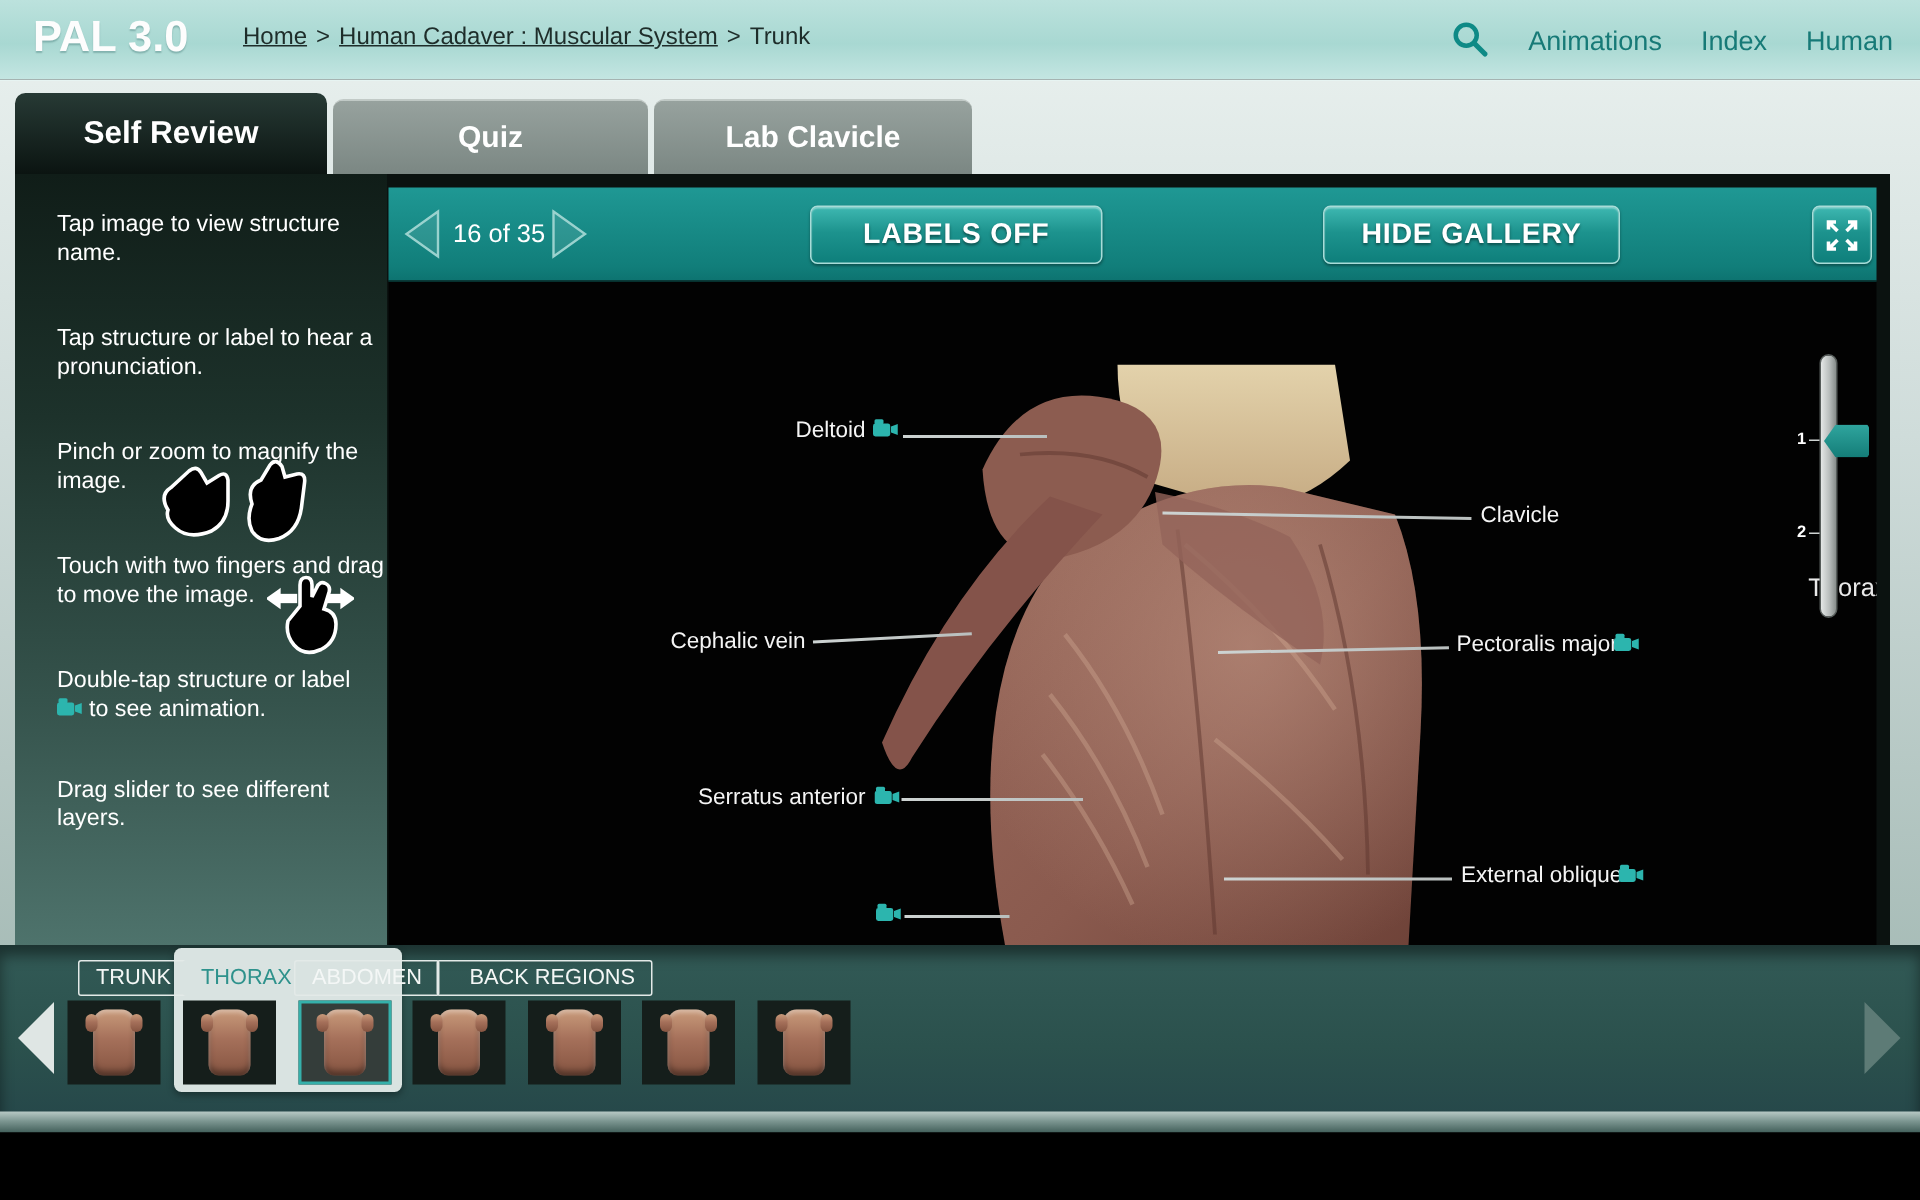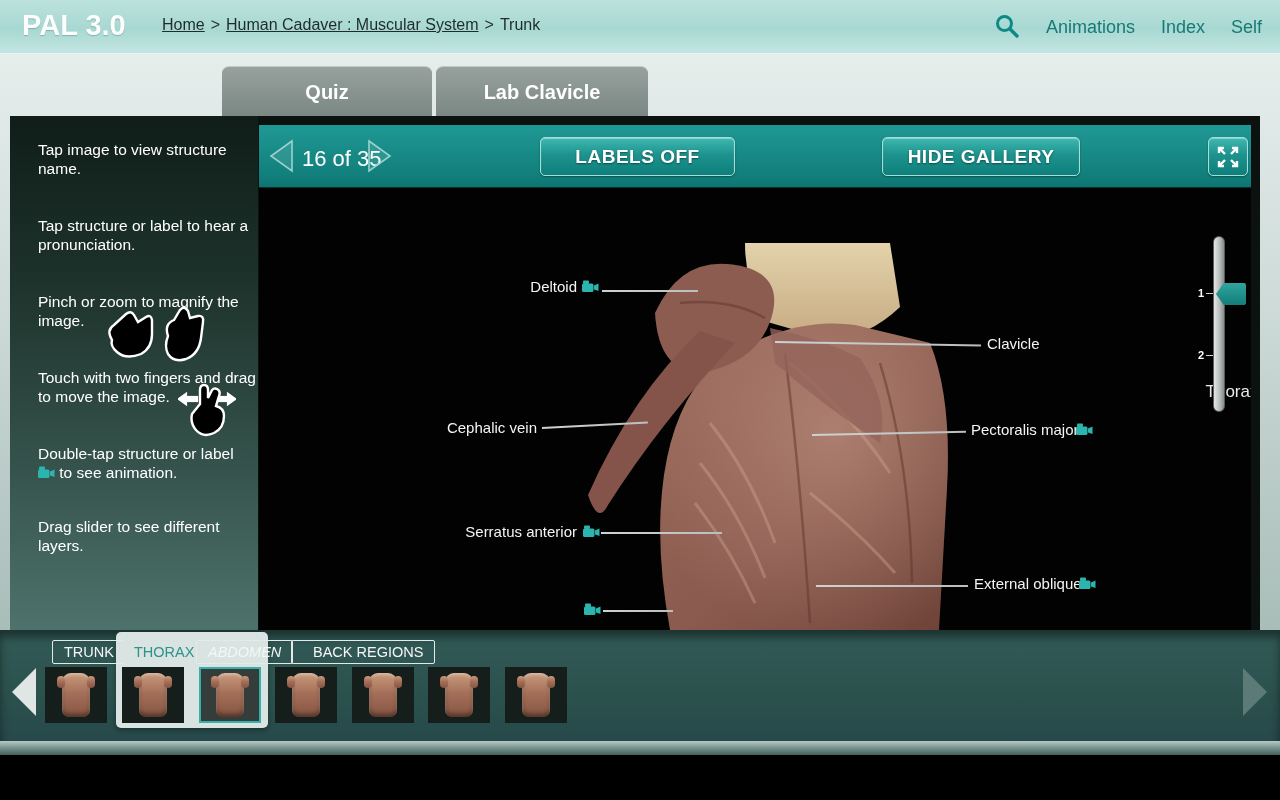--- a/index.html
+++ b/index.html
@@ -53,21 +53,21 @@
     background:linear-gradient(180deg,#35a79f,#11736d); border:1px solid #0c4f4b; }
   .mini-tick { position:absolute; left:0; width:4px; height:1px; background:#e8ecea; }
 
   
   .viewer-header { position:absolute; left:259px; top:125px; width:992px; height:63px;
     background:linear-gradient(180deg,#1f9894 0%,#117e7a 85%,#0d7370 100%);
     border-bottom:1px solid #06302e; }
   .viewer-stage { position:absolute; left:259px; top:188px; width:992px; height:442px; background:#020202; overflow:hidden; }
 
   .pager-arrow { position:absolute; top:139px; width:26px; height:34px; cursor:pointer; }
-  .pager-label { position:absolute; left:302px; top:146px; color:#fff; font-size:22px; }
+  .pager-label { position:absolute; left:302px; top:146px; color:#fff; font-size:17px; }
 
   .btn-teal { position:absolute; top:137px; height:39px; border-radius:5px; cursor:pointer;
     background:linear-gradient(180deg,#3eb8b1 0%,#1d938e 45%,#0e7f7b 100%);
     border:1px solid #a8dcd8; box-shadow:inset 0 1px 1px rgba(255,255,255,.4), 0 1px 2px rgba(0,0,0,.35);
     color:#fff; font-weight:bold; font-size:19px; text-align:center; line-height:37px;
     text-shadow:0 1px 2px rgba(0,0,0,.45); letter-spacing:.5px; }
   .btn-labels { left:540px; width:195px; }
   .btn-gallery { left:882px; width:198px; }
   .btn-fullscreen { left:1208px; width:40px; line-height:34px; }
 
@@ -132,24 +132,25 @@
     </div>
     <div class="top-nav">
       <span class="search-ic">
         <svg width="26" height="26" viewBox="0 0 26 26">
             <circle cx="10.5" cy="10.5" r="7" fill="none" stroke="#0e8a86" stroke-width="3"></circle>
             <line x1="16" y1="16" x2="23" y2="23" stroke="#0e8a86" stroke-width="3.4" stroke-linecap="round"></line>
           </svg>
       </span>
       <span class="nav-link">Animations</span>
       <span class="nav-link">Index</span>
-      <span class="nav-link">Self</span>
-    </div>
-  </div>
-
+      <span class="nav-link">Human</span>
+    </div>
+  </div>
+
+  <div class="tab tab-active">Self Review</div>
   <div class="tab tab-idle tab-quiz">Quiz</div>
   <div class="tab tab-idle tab-lab">Lab Clavicle</div>
 
   <div class="panel"></div>
 
   <div class="sidebar">
     <div class="instr" style="top:24px;">Tap image to view structure name.</div>
     <div class="instr" style="top:100px;">Tap structure or label to hear a pronunciation.</div>
     <div class="instr" style="top:176px;">Pinch or zoom to magnify the image.</div>
     <div class="instr" style="top:252px;">Touch with two fingers and drag to move the image.</div>
@@ -314,21 +315,21 @@
   <div class="layer-tick-line" style="left:1206px;top:355px;"></div>
   <div class="layer-tick-label" style="left:1198px;top:349px;">2</div>
   <div class="layer-thumb"></div>
 
   <div class="gallery"></div>
   <div class="gal-panel"></div>
   <div class="gallery-bevel"></div>
 
   <div class="cat-tab" style="left:52px;">TRUNK</div>
   <div class="cat-tab active" style="left:122px;">THORAX</div>
-  <div class="cat-tab" style="left:196px;font-style:italic;">ABDOMEN</div>
+  <div class="cat-tab" style="left:196px;">ABDOMEN</div>
   <div class="cat-tab" style="left:291px;padding-left:21px;">BACK REGIONS</div>
 
   <div class="gal-arrow gal-arrow-left"></div>
   <div class="gal-arrow gal-arrow-right"></div>
 
   <div class="thumb" style="left:45px;">
       <div class="torso-ph"></div>
     </div>
   <div class="thumb" style="left:122px;">
       <div class="torso-ph"></div>

